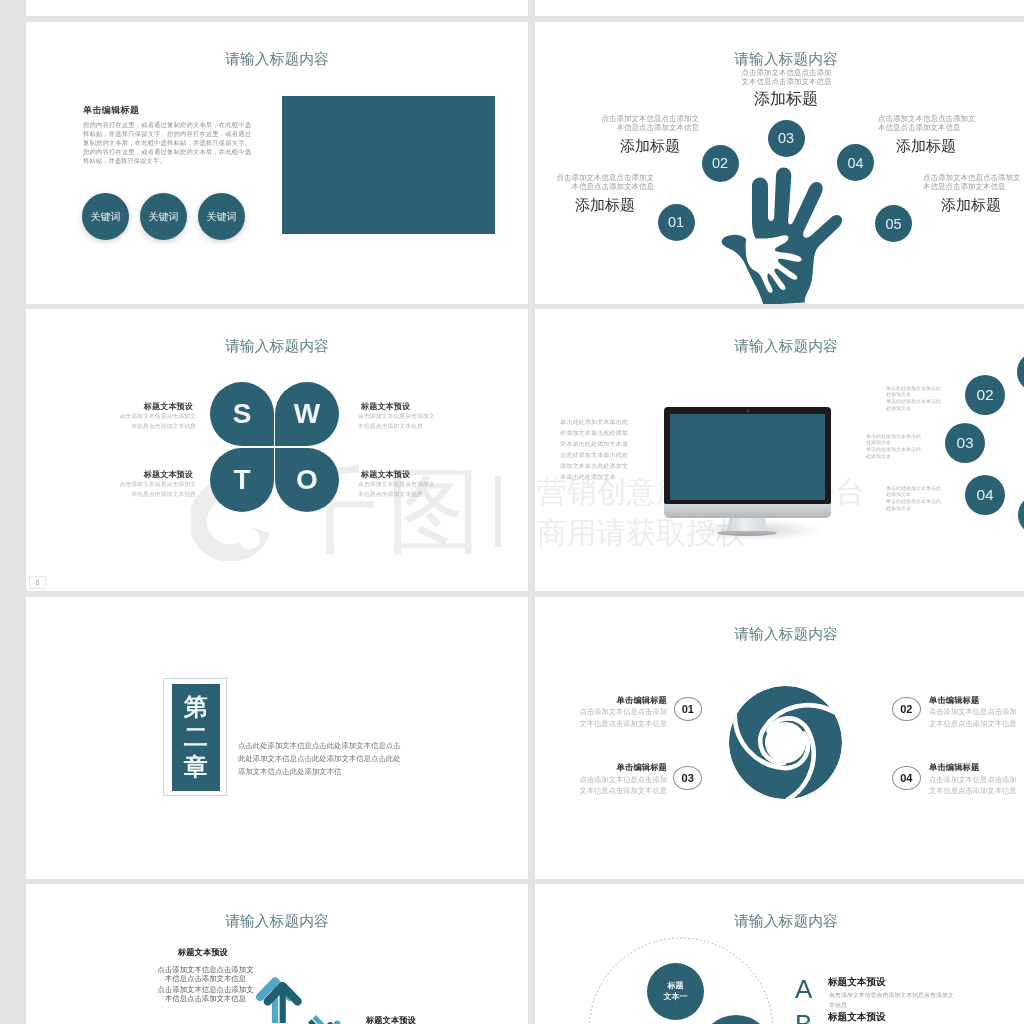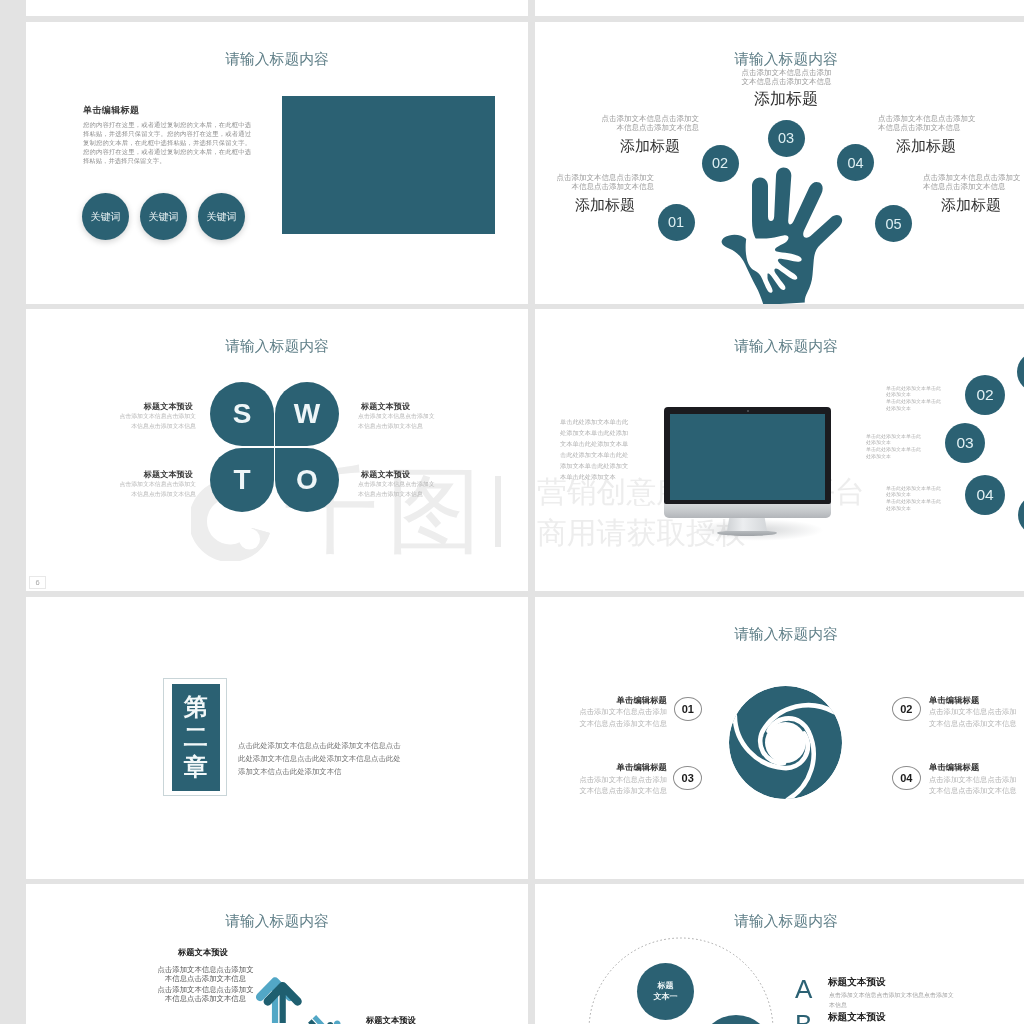--- a/index.html
+++ b/index.html
@@ -314,21 +314,21 @@
       </svg>
     </div>
   </div>
 
   <div class="slide" style="left:515px;top:884px;">
     <div class="sl">
       <div class="ttl" style="top:27.5px;">请输入标题内容</div>
       <svg class="dashed-ring" width="186" height="186" viewBox="0 0 186 186">
         <circle cx="93" cy="93" r="92" fill="none" stroke="#9e9e9e" stroke-width="0.9" stroke-dasharray="1.6 2.4"></circle>
       </svg>
-      <div class="abc-bubble" style="left:102px;top:78.6px;">
+      <div class="abc-bubble" style="left:112px;top:78.6px;">
         <span>标题</span>
         <span>文本一</span>
       </div>
       <div class="abc-bubble b2" style="left:164.4px;top:131px;"></div>
 
       <div class="abc-letter" style="left:260px;top:92px;">A</div>
       <div class="abc-h" style="left:293px;top:93px;">标题文本预设</div>
       <div class="abc-b" style="left:294px;top:106px;width:127px;">点击添加文本信息点击添加文本信息点击添加文本信息</div>
       <div class="abc-letter" style="left:260px;top:127px;">B</div>
       <div class="abc-h" style="left:293px;top:128px;">标题文本预设</div>

